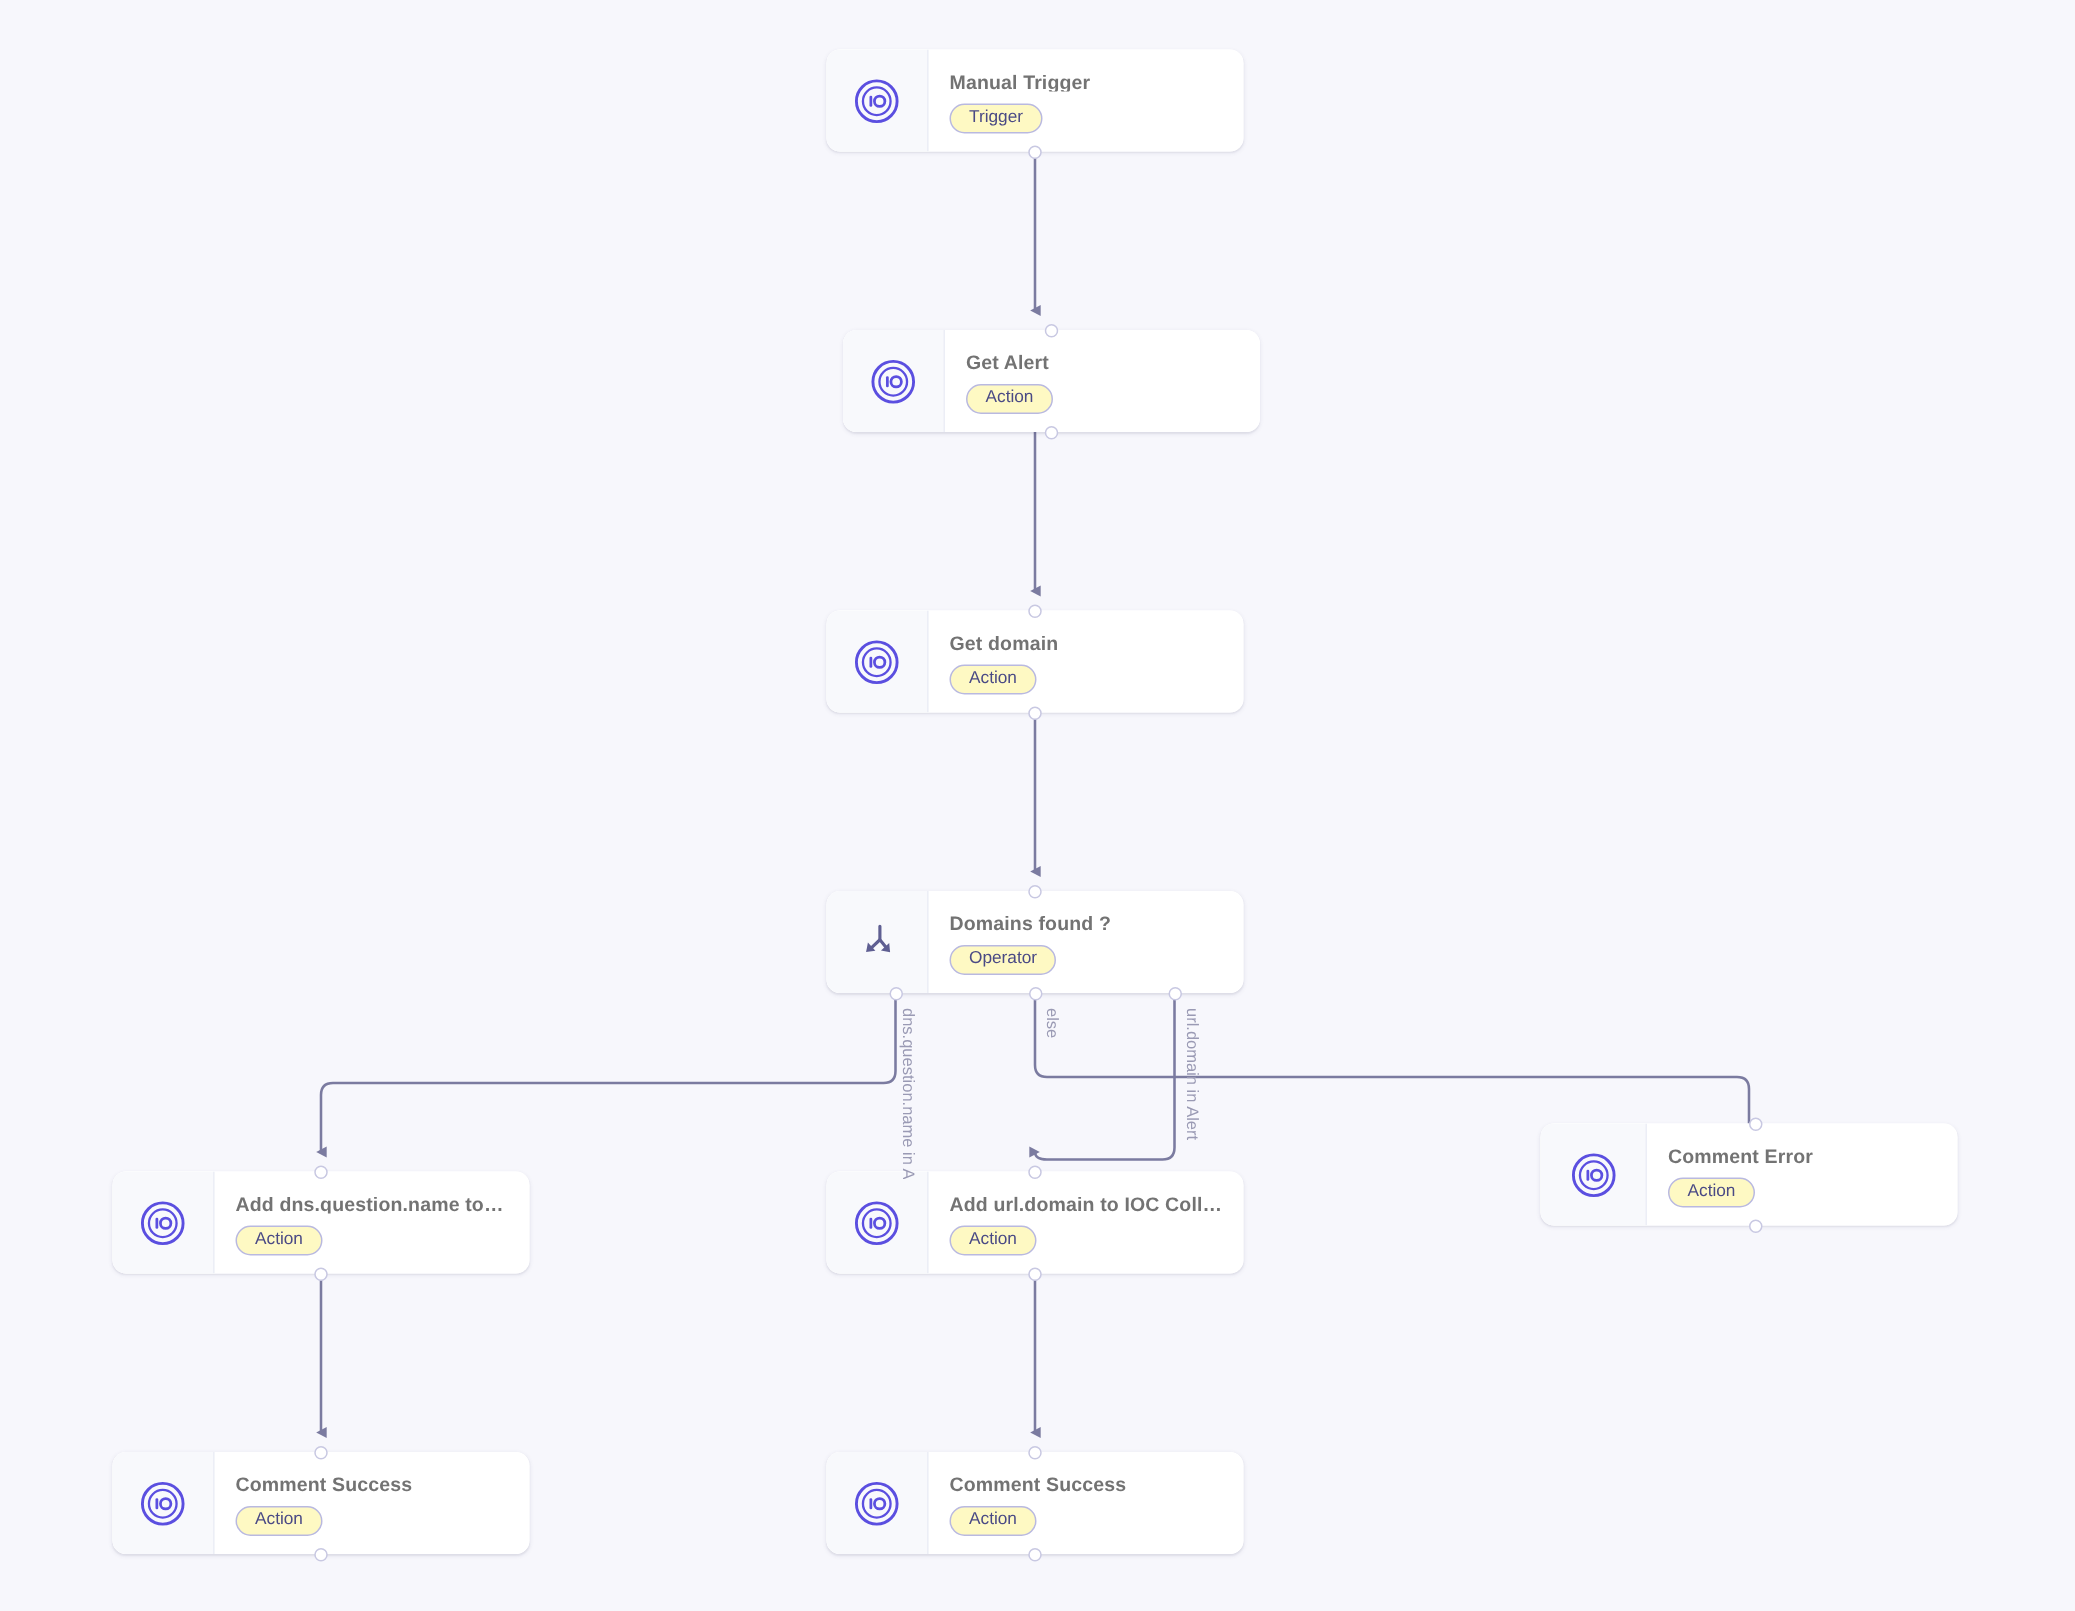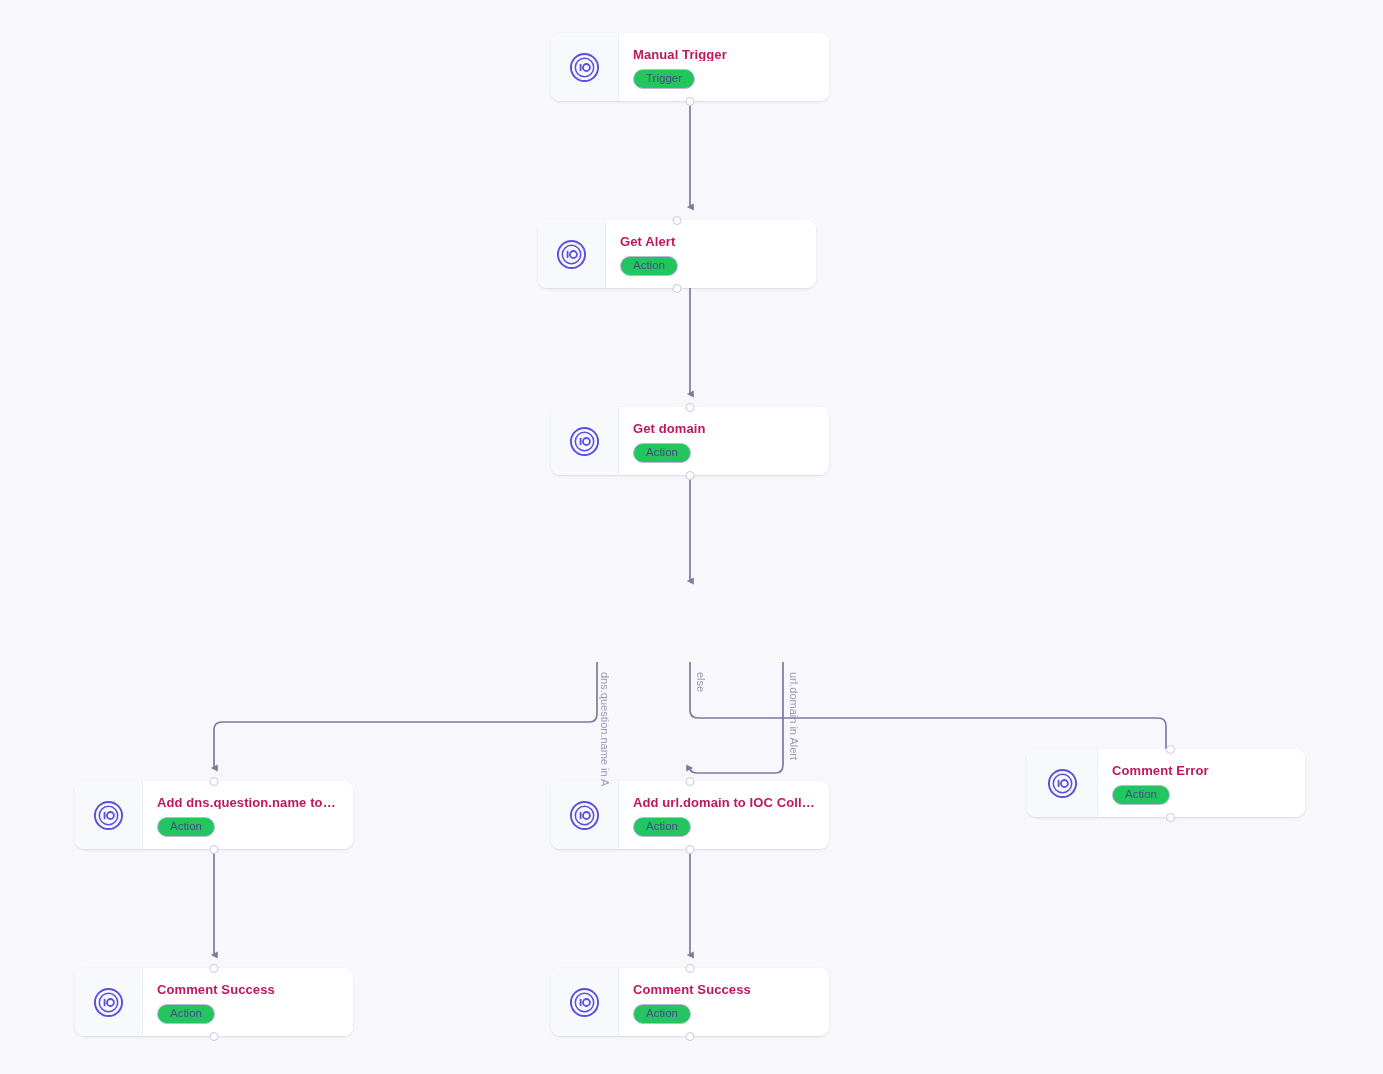--- a/index.html
+++ b/index.html
@@ -59,34 +59,34 @@
     padding: 14px 14px 12px 14px;
     display: flex;
     flex-direction: column;
     justify-content: center;
     gap: 8px;
     min-width: 0;
   }
   .node-title {
     font-size: 13px;
     font-weight: bold;
-    color: #be185d;
+    color: #737373;
     letter-spacing: 0.1px;
     white-space: nowrap;
     overflow: hidden;
     text-overflow: ellipsis;
   }
   .node-badge {
     align-self: flex-start;
     border: 1px solid #b9b9e0;
     border-radius: 11px;
     padding: 3px 12px 4px 12px;
     font-size: 11.5px;
     color: #4a4a85;
-    background: #22c55e;
+    background: #fef9c3;
     line-height: 1;
     white-space: nowrap;
   }
   .io-icon {
     width: 31px;
     height: 31px;
   }
   .op-icon {
     width: 26px;
     height: 26px;
@@ -171,21 +171,21 @@
         </svg>
       </div>
       <div class="node-body">
         <div class="node-title">Manual Trigger</div>
         <div class="node-badge">Trigger</div>
       </div>
     </div>
     <div class="handle" style="left:50%; bottom:-4.5px; transform:translateX(-50%);"></div>
   </div>
 
-  <div class="node" style="left:538px; top:220px; width:278px; height:68px;">
+  <div class="node" style="left:562px; top:220px; width:278px; height:68px;">
     <div class="node-inner">
       <div class="node-icon-panel">
         <svg class="io-icon" viewBox="0 0 32 32">
           <circle cx="16" cy="16" r="14" fill="none" stroke="#5b4fe0" stroke-width="2"></circle>
           <circle cx="16" cy="16" r="9.5" fill="none" stroke="#5b4fe0" stroke-width="1.6"></circle>
           <rect x="11" y="12.2" width="1.9" height="7.6" rx="0.9" fill="#5b4fe0"></rect>
           <circle cx="18" cy="16" r="3.6" fill="none" stroke="#5b4fe0" stroke-width="1.9"></circle>
         </svg>
       </div>
       <div class="node-body">
@@ -209,20 +209,40 @@
       </div>
       <div class="node-body">
         <div class="node-title">Get domain</div>
         <div class="node-badge">Action</div>
       </div>
     </div>
     <div class="handle" style="left:50%; top:-4.5px; transform:translateX(-50%);"></div>
     <div class="handle" style="left:50%; bottom:-4.5px; transform:translateX(-50%);"></div>
   </div>
 
+  <div class="node" style="left:551px; top:594px; width:278px; height:68px;">
+    <div class="node-inner">
+      <div class="node-icon-panel">
+        <svg class="op-icon" viewBox="0 0 26 26">
+          <path d="M 14.6 2.5 L 14.6 11.5 L 19.6 17.6" fill="none" stroke="#5f5f92" stroke-width="2.1" stroke-linecap="round" stroke-linejoin="round"></path>
+          <path d="M 14.6 11.5 L 8.2 17.6" fill="none" stroke="#5f5f92" stroke-width="2.1" stroke-linecap="round" stroke-linejoin="round"></path>
+          <path d="M 20.8 13.6 L 21.4 19.9 L 15.3 18.6 Z" fill="#5f5f92"></path>
+          <path d="M 6.6 13.4 L 5.4 19.7 L 11.6 18.9 Z" fill="#5f5f92"></path>
+        </svg>
+      </div>
+      <div class="node-body">
+        <div class="node-title">Domains found ?</div>
+        <div class="node-badge">Operator</div>
+      </div>
+    </div>
+    <div class="handle" style="left:50%; top:-4.5px; transform:translateX(-50%);"></div>
+    <div class="handle" style="left:41.5px; bottom:-4.5px;"></div>
+    <div class="handle" style="left:134.5px; bottom:-4.5px;"></div>
+    <div class="handle" style="left:227.5px; bottom:-4.5px;"></div>
+  </div>
 
   <div class="node" style="left:75px; top:781px; width:278px; height:68px;">
     <div class="node-inner">
       <div class="node-icon-panel">
         <svg class="io-icon" viewBox="0 0 32 32">
           <circle cx="16" cy="16" r="14" fill="none" stroke="#5b4fe0" stroke-width="2"></circle>
           <circle cx="16" cy="16" r="9.5" fill="none" stroke="#5b4fe0" stroke-width="1.6"></circle>
           <rect x="11" y="12.2" width="1.9" height="7.6" rx="0.9" fill="#5b4fe0"></rect>
           <circle cx="18" cy="16" r="3.6" fill="none" stroke="#5b4fe0" stroke-width="1.9"></circle>
         </svg>

